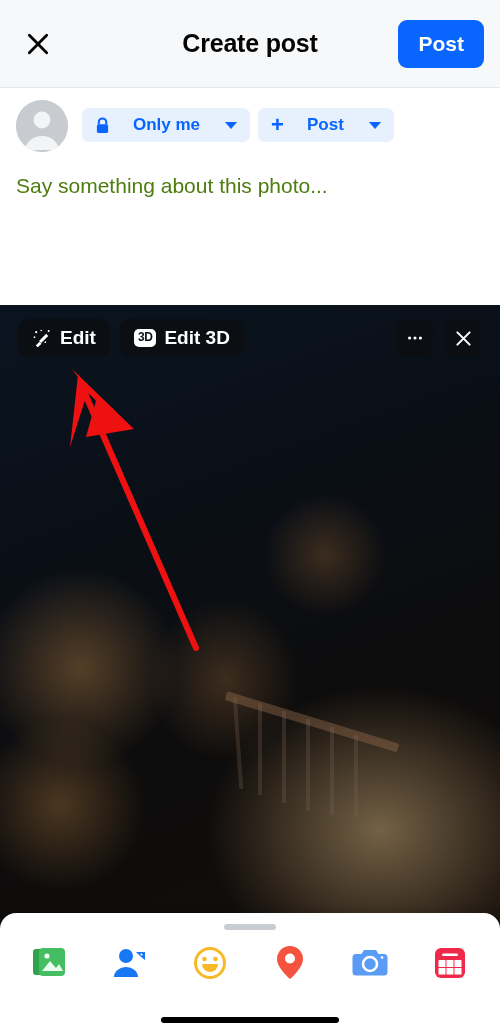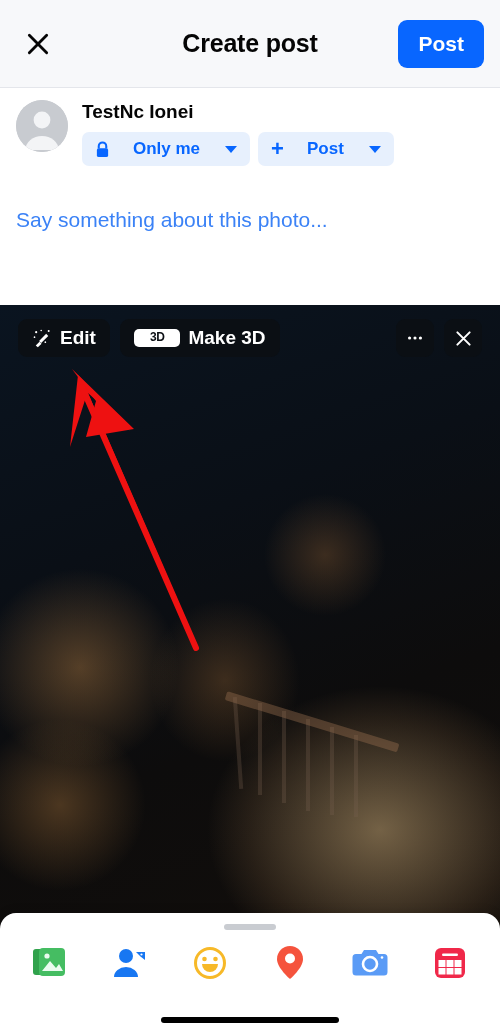--- a/index.html
+++ b/index.html
@@ -54,23 +54,22 @@
     background: #e7f0fd; color: #0866ff;
     border-radius: 7px; height: 34px;
     display: inline-flex; align-items: center; gap: 23px;
     padding: 0 13px; cursor: pointer;
     font-size: 17px; font-weight: bold;
   }
   .chip .caret { width: 0; height: 0; border-left: 6px solid transparent; border-right: 6px solid transparent; border-top: 7px solid #0866ff; margin-left: 2px; }
   .chip .plus { font-size: 22px; font-weight: bold; line-height: 1; }
 
   .placeholder {
-    font-size: 21px; color: #3b82f6;
+    font-size: 21px; color: #4d7c0f;
     padding: 22px 16px 20px 16px;
-    margin-top: 20px;
   }
 
   
   .photo-wrap {
     position: absolute; left: 0; top: 305px; width: 500px; height: 625px;
     background: #22c55e; overflow: hidden;
   }
   .photo { position: absolute; inset: 0; }
 
   
@@ -100,21 +99,21 @@
     font-size: 19px; font-weight: bold;
   }
   .sq-btn {
     background: #0b0f14; color: #ffffff;
     border-radius: 9px; width: 38px; height: 38px;
     display: inline-flex; align-items: center; justify-content: center; cursor: pointer;
   }
   .badge3d {
     background: #ffffff; color: #0b0f14;
     border-radius: 5px; font-size: 12px; font-weight: bold;
-    padding: 2px 16px; line-height: 1.1; letter-spacing: -0.4px;
+    padding: 2px 4px; line-height: 1.1; letter-spacing: -0.4px;
   }
   .spacer { flex: 1; }
 
   
   .annot { position: absolute; left: 0; top: 0; width: 500px; height: 625px; pointer-events: none; }
 
   
   .sheet {
     position: absolute; left: 0; bottom: 0; width: 500px; height: 122px;
     background: #ffffff; border-radius: 16px 16px 0 0;
@@ -152,21 +151,20 @@
   <div class="composer">
     <div class="meta-row">
       <div class="avatar">
         <svg width="52" height="52" viewBox="0 0 52 52">
           <circle cx="26" cy="26" r="26" fill="#c8cbd0"></circle>
           <circle cx="26" cy="20" r="8.4" fill="#f3f4f6"></circle>
           <path d="M9.5 50 a16.5 14 0 0 1 33 0 z" fill="#f3f4f6"></path>
         </svg>
       </div>
       <div class="meta-right">
-        <div class="username">TestNc Ionei</div>
         <div class="chips">
 
           <div class="chip">
             <svg width="15" height="17" viewBox="0 0 16 18">
               <path d="M4 8 V5.5 a4 4 0 0 1 8 0 V8" fill="none" stroke="#0866ff" stroke-width="2.2"></path>
               <rect x="2" y="7.6" width="12" height="9.4" rx="2" fill="#0866ff"></rect>
             </svg>
             <span>Only me</span>
             <span class="caret"></span>
           </div>
@@ -213,21 +211,21 @@
           <circle cx="11" cy="3" r="1" fill="#ffffff"></circle>
           <circle cx="16" cy="17" r="1" fill="#ffffff"></circle>
           <circle cx="3" cy="11" r="1" fill="#ffffff"></circle>
           <circle cx="20" cy="3.5" r="1.2" fill="#ffffff"></circle>
         </svg>
         <span>Edit</span>
       </div>
 
       <div class="pill">
         <span class="badge3d">3D</span>
-        <span>Make 3D</span>
+        <span>Edit 3D</span>
       </div>
 
       <div class="spacer"></div>
 
       <div class="sq-btn">
         <svg width="20" height="20" viewBox="0 0 24 24">
           <circle cx="5.5" cy="12" r="1.9" fill="#ffffff"></circle>
           <circle cx="12" cy="12" r="1.9" fill="#ffffff"></circle>
           <circle cx="18.5" cy="12" r="1.9" fill="#ffffff"></circle>
         </svg>

